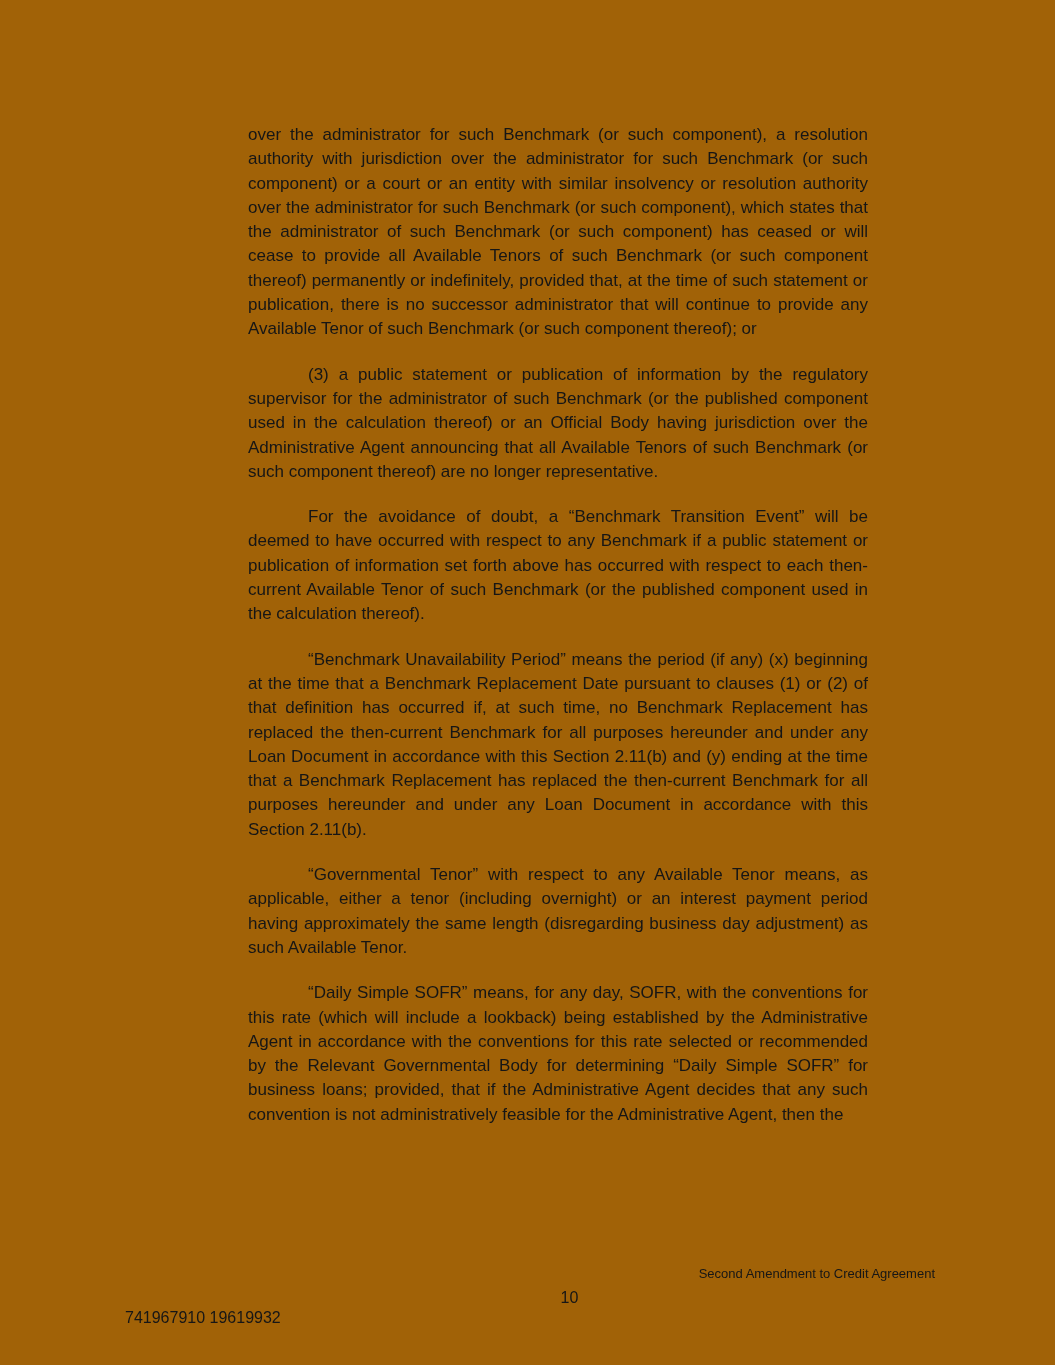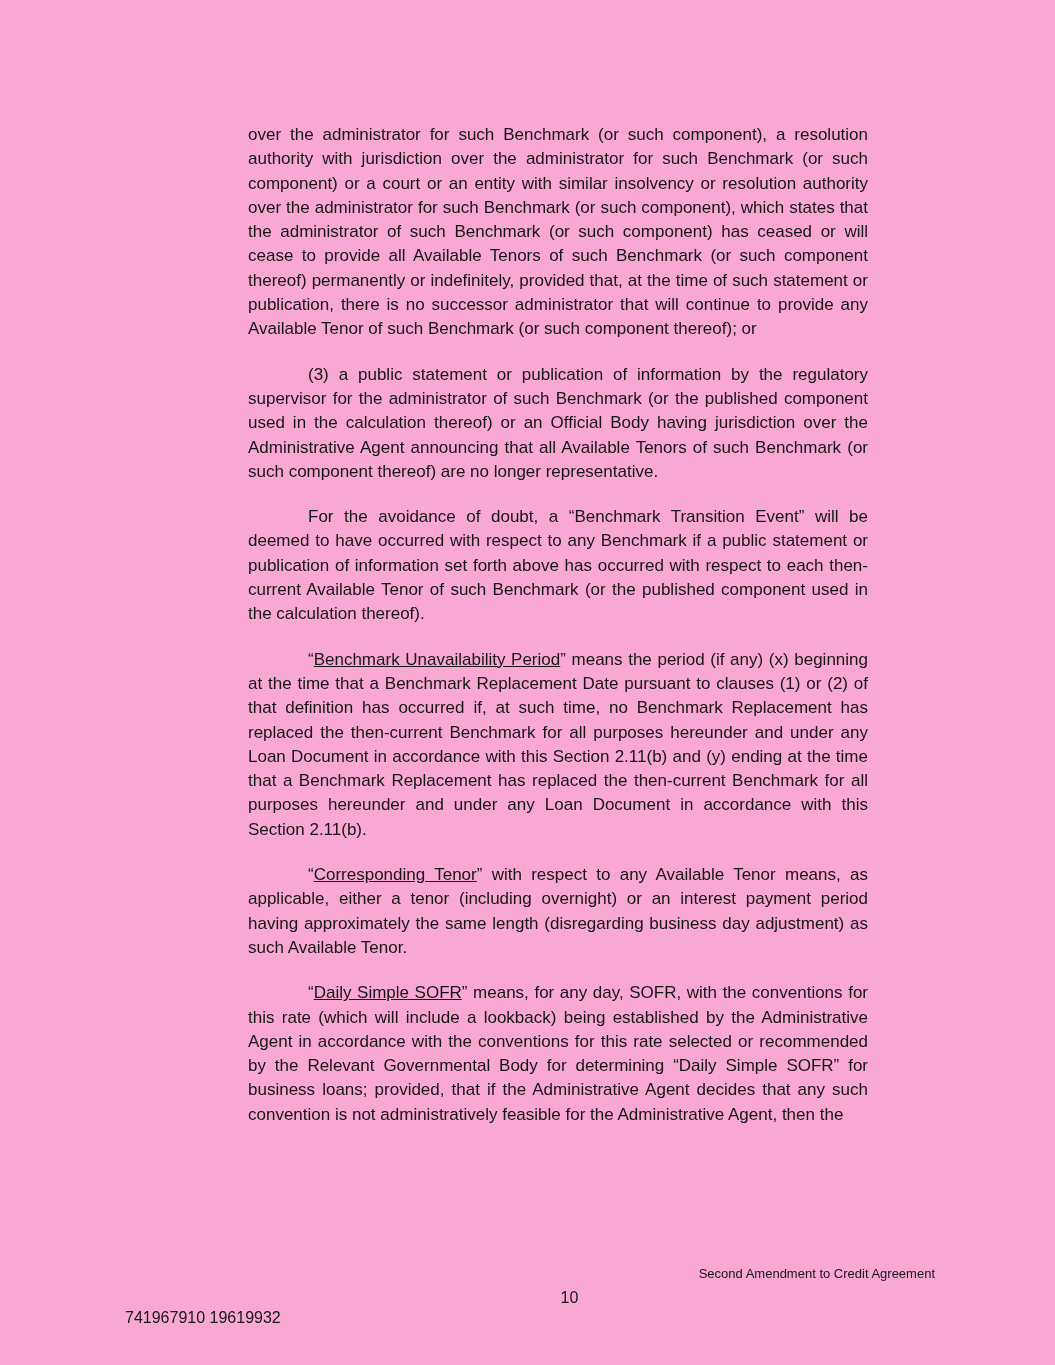--- a/index.html
+++ b/index.html
@@ -4,42 +4,41 @@
 <style>
   html, body {
     margin: 0;
     padding: 0;
     background: #ffffff;
   }
   .page {
     position: relative;
     width: 1055px;
     height: 1365px;
-    background: #f9a8d4;
+    background: #a16207;
     overflow: hidden;
     font-family: "Liberation Sans", sans-serif;
     color: #161616;
   }
   .text-block {
     position: absolute;
     left: 248px;
     top: 123px;
     width: 620px;
     font-size: 17px;
     line-height: 24.3px;
     text-align: justify;
   }
   .para {
     margin: 0 0 21px 0;
   }
   .para.indent {
     text-indent: 60px;
   }
   .underline {
-    text-decoration: underline;
   }
   .footer-right {
     position: absolute;
     top: 1266px;
     right: 120px;
     font-size: 13px;
     white-space: nowrap;
   }
   .footer-left {
     position: absolute;
@@ -63,21 +62,21 @@
 <body>
 
 <div class="page">
 
   <div class="text-block">
     <div>
         <p class="para"><span>over the administrator for such Benchmark (or such component), a resolution authority with jurisdiction over the administrator for such Benchmark (or such component) or a court or an entity with similar insolvency or resolution authority over the administrator for such Benchmark (or such component), which states that the administrator of such Benchmark (or such component) has ceased or will cease to provide all Available Tenors of such Benchmark (or such component thereof) permanently or indefinitely, provided that, at the time of such statement or publication, there is no successor administrator that will continue to provide any Available Tenor of such Benchmark (or such component thereof); or</span></p>
         <p class="para indent"><span>(3) a public statement or publication of information by the regulatory supervisor for the administrator of such Benchmark (or the published component used in the calculation thereof) or an Official Body having jurisdiction over the Administrative Agent announcing that all Available Tenors of such Benchmark (or such component thereof) are no longer representative.</span></p>
         <p class="para indent"><span>For the avoidance of doubt, a “Benchmark Transition Event” will be deemed to have occurred with respect to any Benchmark if a public statement or publication of information set forth above has occurred with respect to each then-current Available Tenor of such Benchmark (or the published component used in the calculation thereof).</span></p>
         <p class="para indent"><span>“</span><span class="underline">Benchmark Unavailability Period</span><span>” means the period (if any) (x) beginning at the time that a Benchmark Replacement Date pursuant to clauses (1) or (2) of that definition has occurred if, at such time, no Benchmark Replacement has replaced the then-current Benchmark for all purposes hereunder and under any Loan Document in accordance with this Section 2.11(b) and (y) ending at the time that a Benchmark Replacement has replaced the then-current Benchmark for all purposes hereunder and under any Loan Document in accordance with this Section 2.11(b).</span></p>
-        <p class="para indent"><span>“</span><span class="underline">Corresponding Tenor</span><span>” with respect to any Available Tenor means, as applicable, either a tenor (including overnight) or an interest payment period having approximately the same length (disregarding business day adjustment) as such Available Tenor.</span></p>
+        <p class="para indent"><span>“</span><span class="underline">Governmental Tenor</span><span>” with respect to any Available Tenor means, as applicable, either a tenor (including overnight) or an interest payment period having approximately the same length (disregarding business day adjustment) as such Available Tenor.</span></p>
         <p class="para indent"><span>“</span><span class="underline">Daily Simple SOFR</span><span>” means, for any day, SOFR, with the conventions for this rate (which will include a lookback) being established by the Administrative Agent in accordance with the conventions for this rate selected or recommended by the Relevant Governmental Body for determining “Daily Simple SOFR” for business loans; provided, that if the Administrative Agent decides that any such convention is not administratively feasible for the Administrative Agent, then the</span></p>
       </div>
   </div>
 
   <div class="footer-right">Second Amendment to Credit Agreement</div>
 
   <div class="footer-left">741967910 19619932</div>
 
   <div class="footer-page">10</div>
 

